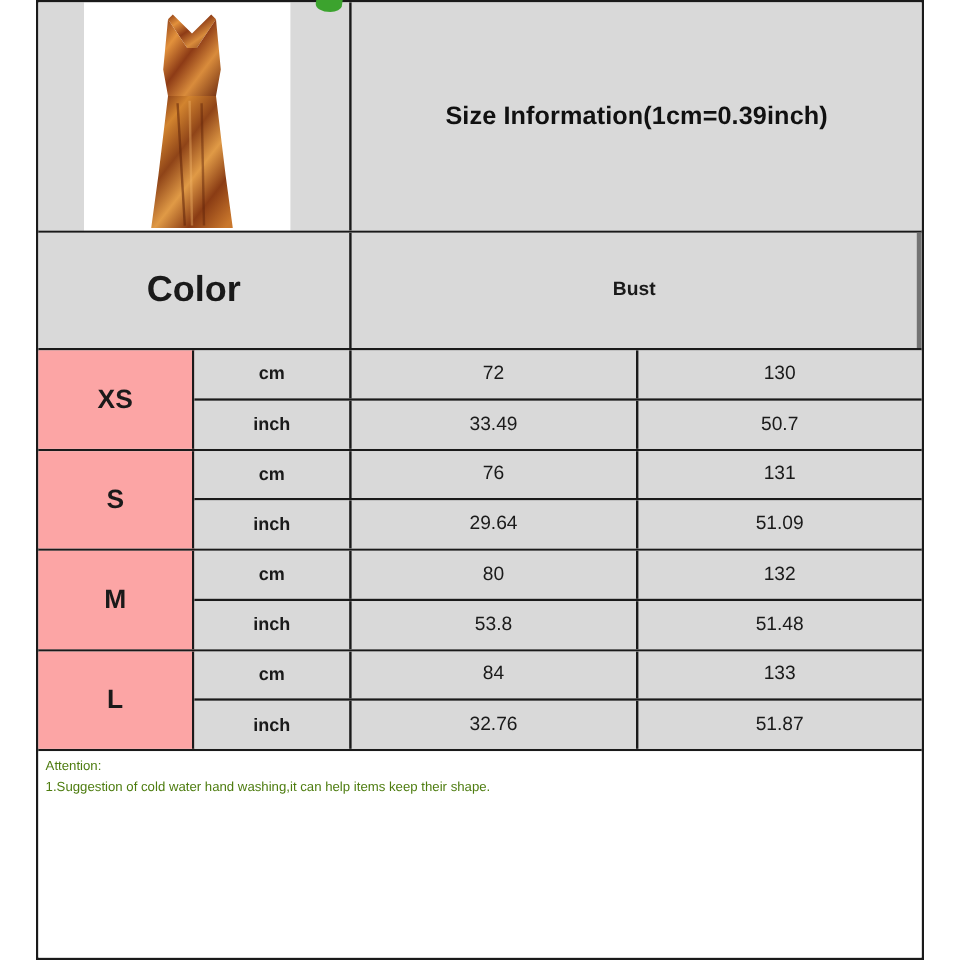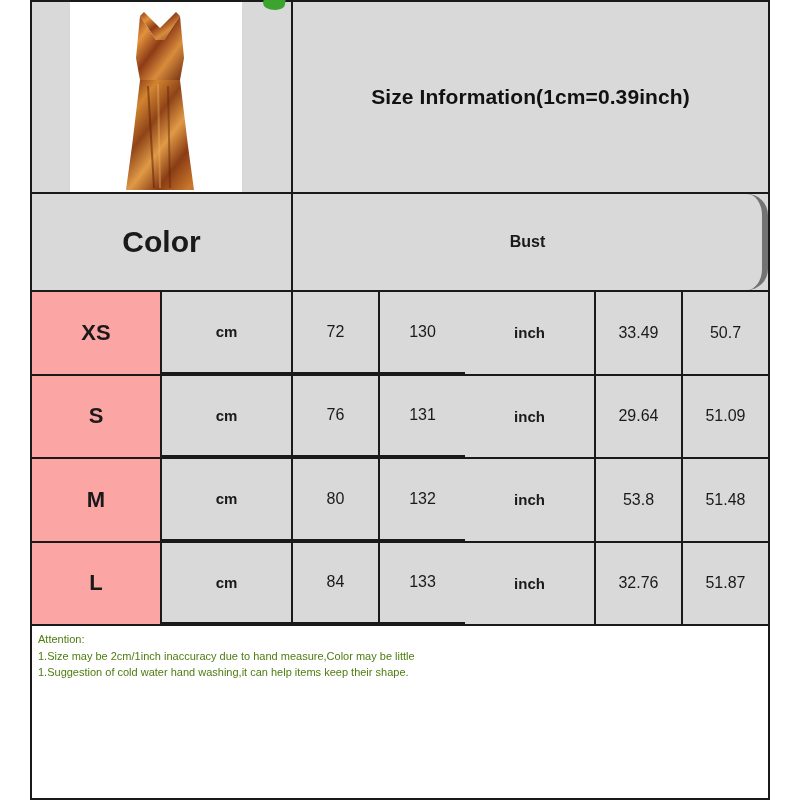--- a/index.html
+++ b/index.html
@@ -106,22 +106,21 @@
   }
   .colhead-cell {
     flex: 1 1 0;
     display: flex;
     align-items: center;
     justify-content: center;
     font-size: 16px;
     font-weight: bold;
   }
   .colhead-cell.bordered {
-    border-right: 6px solid #737373;
-    border-radius: 21px;
+    border-right: 4px solid #737373;
   }
 
   
   .data-body {
     flex: 1 1 auto;
     display: flex;
     flex-direction: column;
   }
   .size-group {
     display: flex;
@@ -135,20 +134,21 @@
     background: #fca5a5;
     display: flex;
     align-items: center;
     justify-content: center;
     font-size: 22px;
     font-weight: bold;
   }
   .unit-block {
     flex: 1 1 auto;
     display: flex;
+    flex-direction: column;
   }
   .unit-row {
     flex: 1 1 0;
     display: flex;
     background: #d9d9d9;
   }
   .unit-row.top {
     border-bottom: 2px solid #1a1a1a;
   }
   .unit-name {
@@ -294,19 +294,18 @@
             <div class="value-cell bordered">32.76</div>
             <div class="value-cell">51.87</div>
           </div>
         </div>
       </div>
 
     </div>
 
     <div class="attention">
       <p>Attention:</p>
-      <p>1.Size may be 2cm/1inch inaccuracy due to hand measure,Color may be little</p>
       <p>1.Suggestion of cold water hand washing,it can help items keep their shape.</p>
     </div>
 
   </div>
   <div class="green-mark"></div>
 </div>
 
 </body></html>

